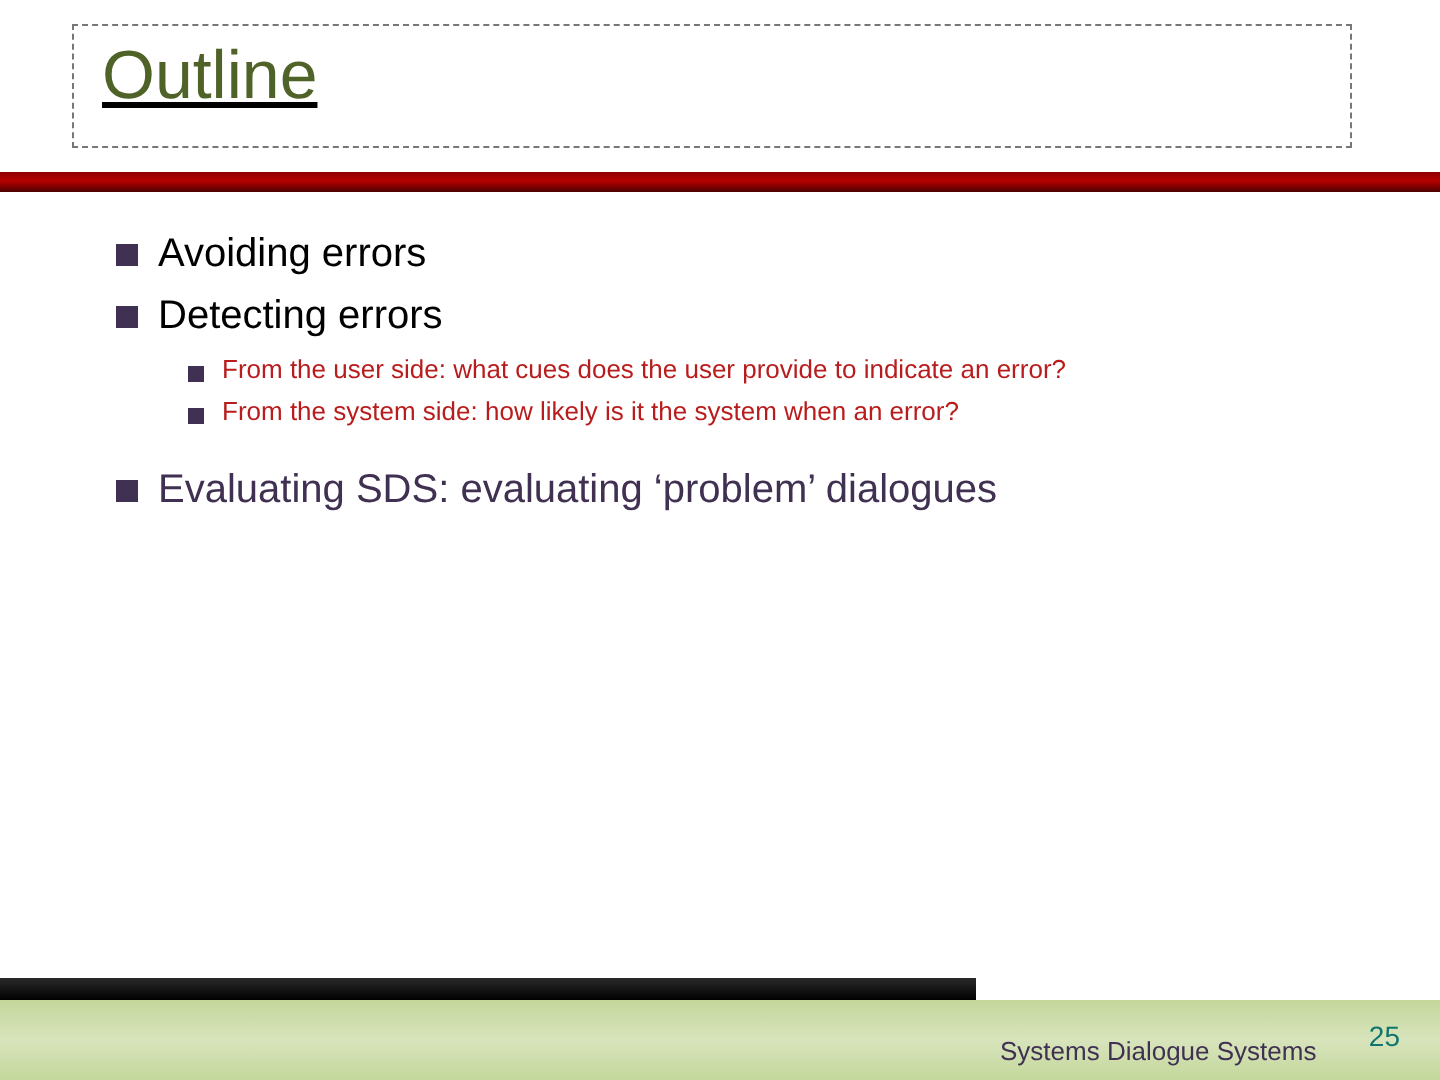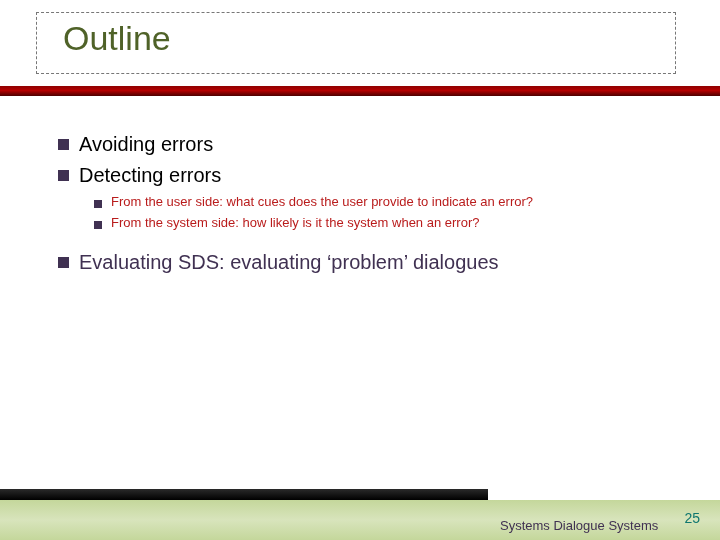--- a/index.html
+++ b/index.html
@@ -6,41 +6,42 @@
   html, body { width: 720px; height: 540px; font-family: Verdana, Arial, sans-serif; background: #fff; overflow: hidden; }
   .slide { position: relative; width: 720px; height: 540px; background: #fff; }
 
   .title-box {
     position: absolute;
     left: 36px;
     top: 12px;
     width: 640px;
     height: 62px;
     border: 1px dashed #777;
-    padding: 6px 10px 4px 26px;
+    padding: 6px 10px 4px 14px;
+    text-decoration: underline;
   }
   .title-text {
     font-size: 34px;
     color: #4f6228;
     font-weight: 400;
   }
 
   .red-bar {
     position: absolute;
     left: 0;
     top: 86px;
     width: 720px;
     height: 10px;
     background: linear-gradient(to bottom, #8e0000 0%, #b50000 45%, #4d0000 100%);
   }
 
   .content {
     position: absolute;
     left: 58px;
-    top: 132px;
+    top: 115px;
     width: 610px;
     text-align: right;
   }
 
   .lvl1 {
     display: flex;
     align-items: flex-start;
     margin-bottom: 6px;
   }
   .lvl1 .bullet {

